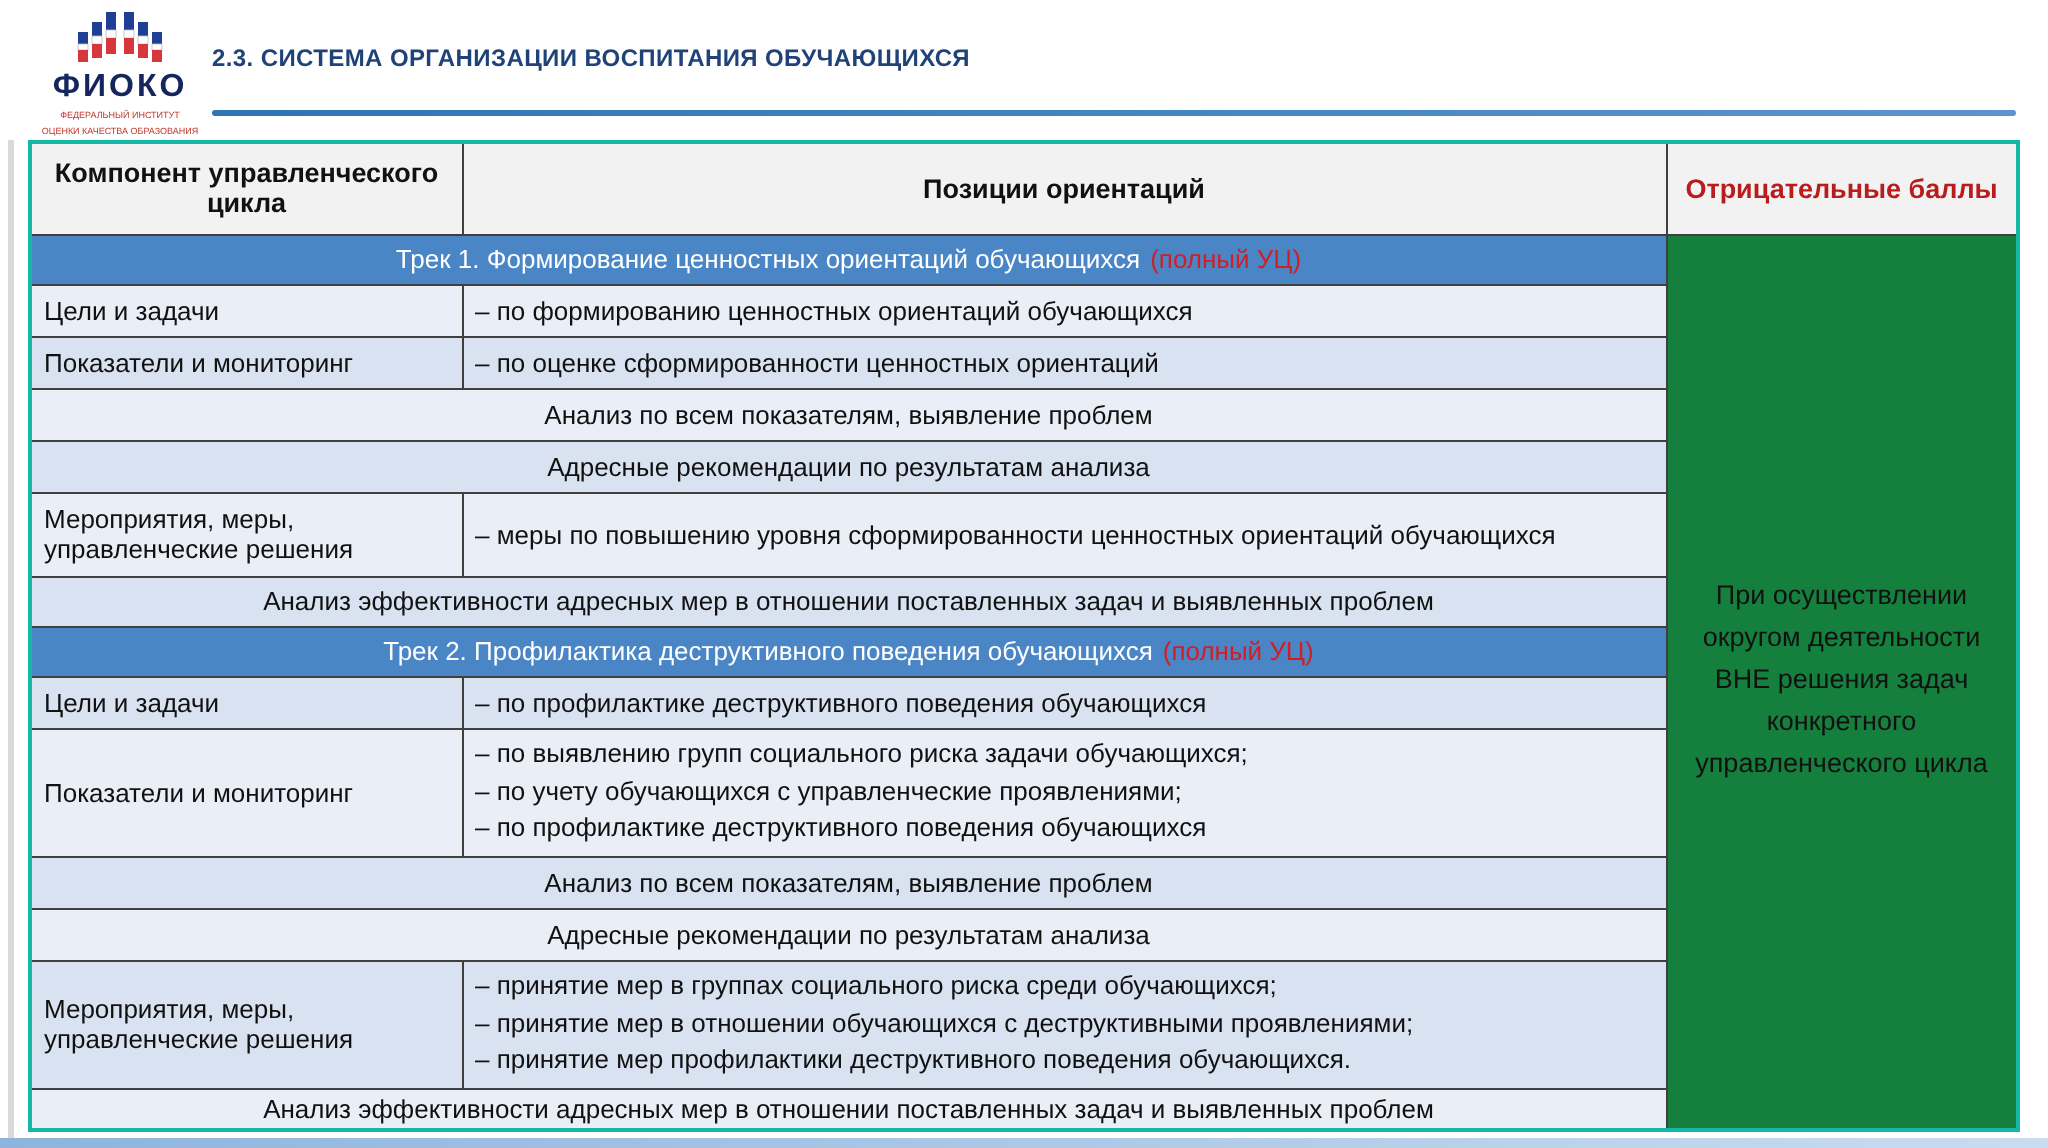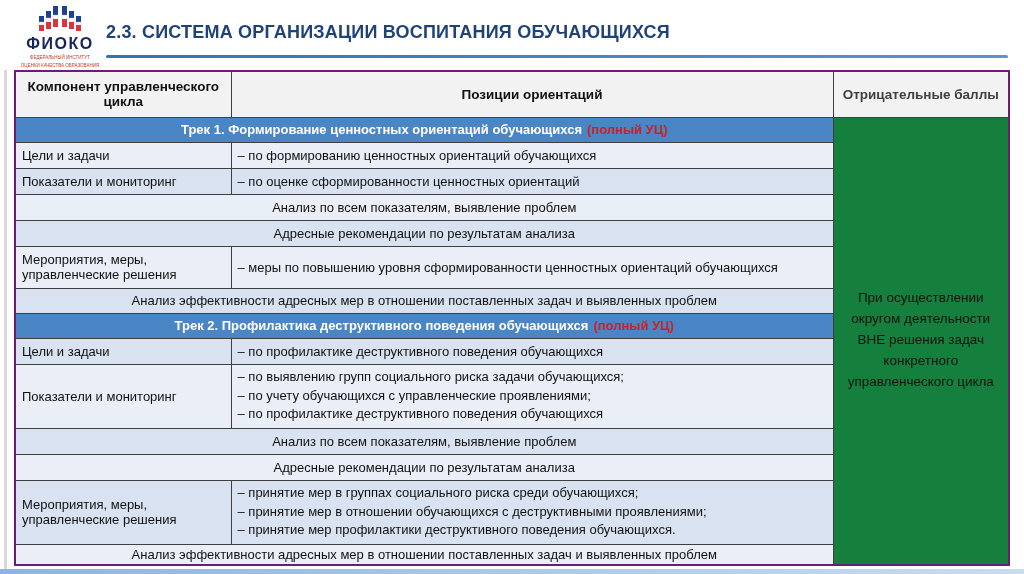--- a/index.html
+++ b/index.html
@@ -7,45 +7,45 @@
               font-family:"Liberation Sans", sans-serif; }
   .page { position:relative; width:1024px; height:574px; background:#fff; }
 
   
   .logo-block { position:absolute; left:16px; top:4px; width:88px; text-align:center; }
   .logo-icon { display:block; margin:0 auto; }
   .logo-name { font-size:16px; font-weight:bold; color:#15265c; letter-spacing:1.5px; margin-top:1px; }
   .logo-sub  { font-size:4.5px; color:#c0392b; line-height:1.3; margin-top:2px; }
 
   .page-title { position:absolute; left:106px; top:22px; width:900px;
-                font-size:18px; font-weight:bold; color:#1f4379; letter-spacing:0.2px; }
+                font-size:12px; font-weight:bold; color:#1f4379; letter-spacing:0.2px; }
   .title-rule { position:absolute; left:106px; top:55px; width:902px; height:3px;
                 background:linear-gradient(90deg,#2e75b6,#5b94ce); border-radius:2px; }
   .left-edge  { position:absolute; left:4px; top:70px; width:3px; height:500px; background:#d9d9d9; }
   .bottom-bar { position:absolute; left:0; bottom:0; width:1024px; height:5px;
                 background:linear-gradient(90deg,#8eb4dd,#c9dcf0); }
 
   
   table.main { position:absolute; left:14px; top:70px; width:994px;
                border-collapse:collapse; table-layout:fixed;
-               border:2px solid #701a75; }
+               border:2px solid #14b8a6; }
   td, th { border:1px solid #3f3f3f; font-size:13px; color:#111;
            vertical-align:middle; padding:2px 6px; overflow:hidden; }
   th { font-size:13.5px; font-weight:bold; background:#f2f2f2; text-align:center; }
-  th.red { color:#404040; }
+  th.red { color:#b91c1c; }
   col.c1 { width:216px; } col.c2 { width:602px; } col.c3 { width:176px; }
 
   tr.h-row   { height:46px; }
   tr.bar-row { height:25px; }
   tr.r26     { height:26px; }
   tr.r42     { height:42px; }
   tr.r64     { height:64px; }
   tr.r21     { height:21px; }
 
-  td.trackbar { background:#4a86c6; color:#ffffff; font-weight:bold; text-align:center; padding:1px 4px; }
+  td.trackbar { background:#4a86c6; color:#ffffff; font-weight:normal; text-align:center; padding:1px 4px; }
   td.trackbar .hl { color:#cf1f26; margin-left:5px; }
 
   td.pale { background:#e9eef7; }
   td.blue { background:#d9e2f0; }
   td.merged { text-align:center;margin-left:32px; }
   td.lines div { line-height:1.45; }
 
   td.note { background:#15803d; text-align:center; font-size:13.5px;
             line-height:1.55; padding:6px 10px; vertical-align:middle; }
 </style>

